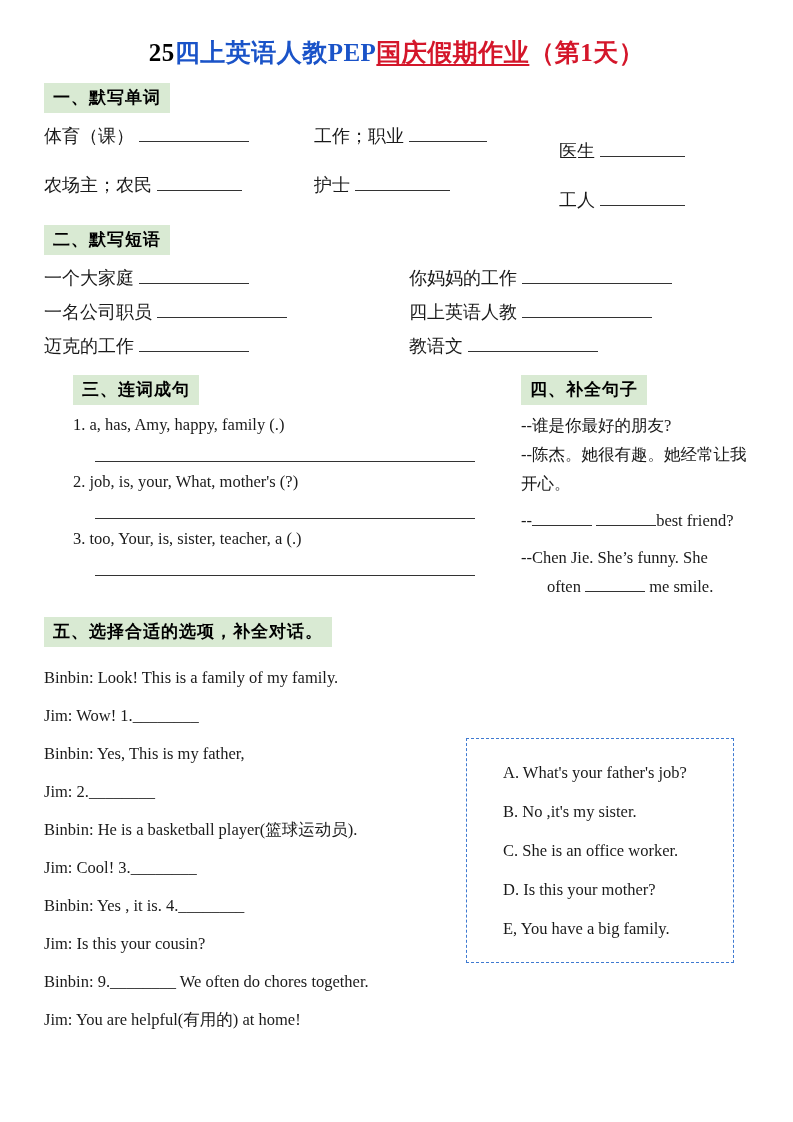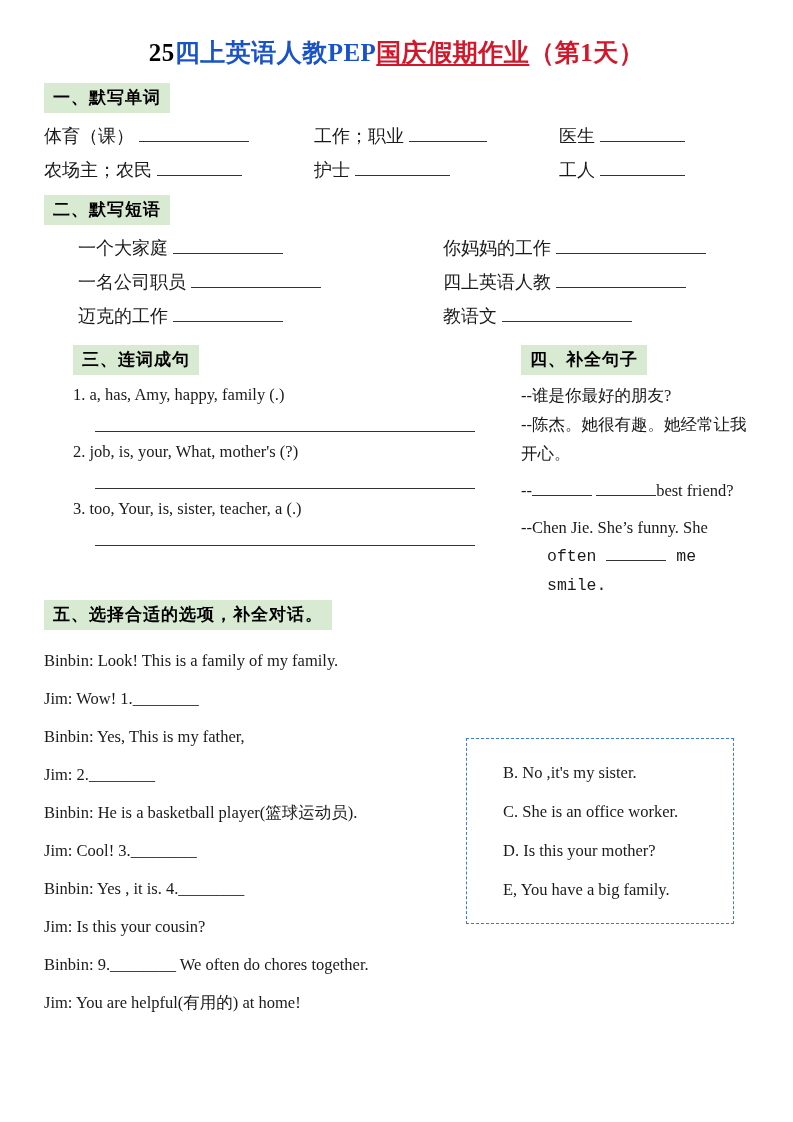--- a/index.html
+++ b/index.html
@@ -67,25 +67,25 @@
   .b85  { width: 85px; }
   .b95  { width: 95px; }
   .b110 { width: 110px; }
   .b130 { width: 130px; }
   .b150 { width: 150px; }
 
   
   .sec1 .row { display: flex; }
   .sec1 .c1 { width: 270px; }
   .sec1 .c2 { width: 245px; }
-  .sec1 .c3 { width: auto; }
+  .sec1 .c3 { width: auto; margin-top: 15px; }
 
   
   .sec2 .row { display: flex; }
-  .sec2 .c1 { width: 365px; margin-left: 34px; }
+  .sec2 .c1 { width: 365px; }
   .sec2 .c2 { width: auto; }
 
   
   .two-col {
     display: flex;
     margin-top: 2px;
   }
   .col-left  { width: 430px; flex: 0 0 430px; }
   .col-right { flex: 1 1 auto; padding-left: 18px; }
 
@@ -99,21 +99,21 @@
     height: 26px;
     width: 380px;
     margin-left: 22px;
   }
 
   .sec4-line {
     font-size: 16.5px;
     line-height: 29px;
     margin: 0;
   }
-  .sec4-indent { padding-left: 26px; font-family: Liberation Mono, monospace; }
+  .sec4-indent { padding-left: 26px; }
 
   
   .sec5-head {
     display: inline-block;
     background: #d9ead3;
     color: #000;
     font-weight: bold;
     font-size: 17px;
     padding: 3px 9px 4px 9px;
     letter-spacing: 1px;
@@ -211,36 +211,37 @@
       </div>
       <div class="sec4-line" style="margin-top:8px;">--Chen  Jie. She’s  funny. She</div>
       <div class="sec4-line sec4-indent">
         <span>often</span>
         <span class="blank b60"></span>
         <span>me  smile.</span>
       </div>
     </div>
   </div>
 
-  <div class="sec-wrap" style="margin-top:0;">
+  <div class="sec-wrap" style="margin-top:16px;">
     <span class="sec5-head">五、选择合适的选项，补全对话。</span>
   </div>
   <div class="dialog">
     <div class="line">Binbin: Look! This is a family of my family.</div>
     <div class="line">Jim: Wow! 1.________</div>
     <div class="line">Binbin: Yes, This is my father,</div>
     <div class="line">Jim: 2.________</div>
     <div class="line">Binbin: He is a basketball player(篮球运动员).</div>
     <div class="line">Jim: Cool! 3.________</div>
     <div class="line">Binbin: Yes , it is. 4.________</div>
     <div class="line">Jim: Is this your cousin?</div>
     <div class="line">Binbin: 9.________  We often do chores together.</div>
     <div class="line">Jim: You are helpful(有用的) at home!</div>
   </div>
 
   <div class="opt-box">
+    <div class="opt">A. What's your father's job?</div>
     <div class="opt">B. No ,it's my sister.</div>
     <div class="opt">C. She is an office worker.</div>
     <div class="opt">D. Is this your mother?</div>
     <div class="opt">E, You have a big family.</div>
   </div>
 
 </div>
 
 </body></html>

